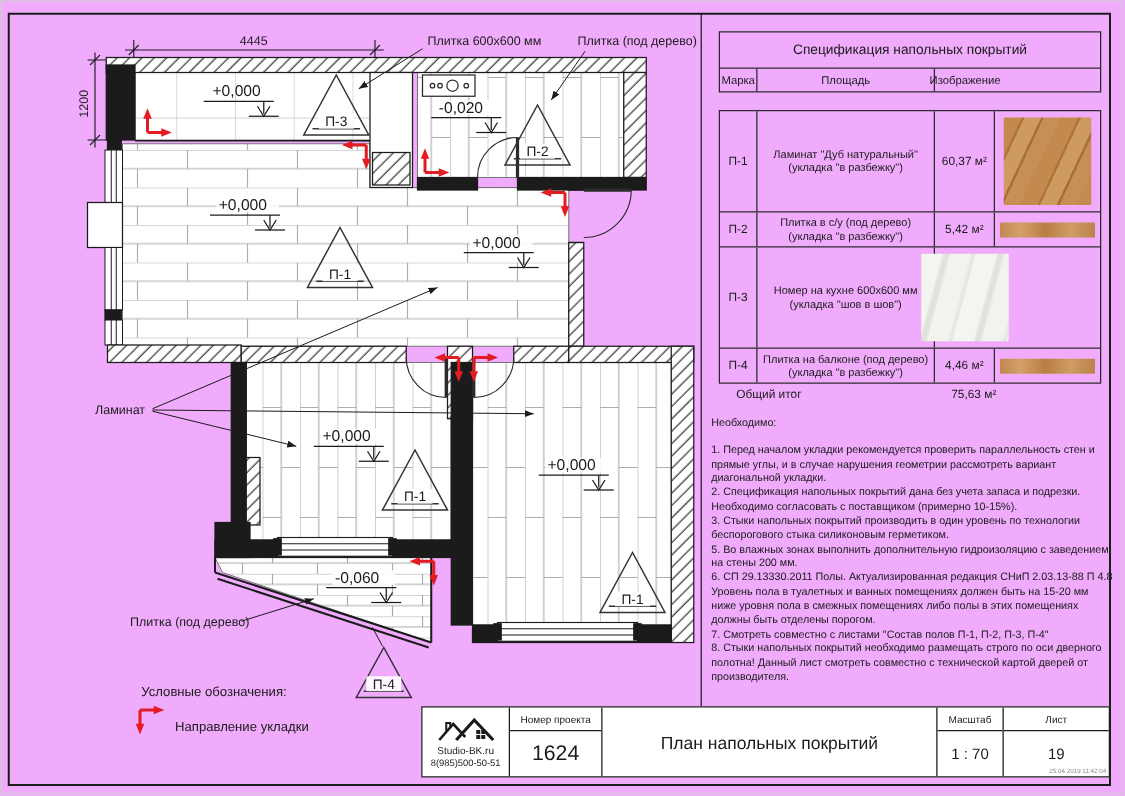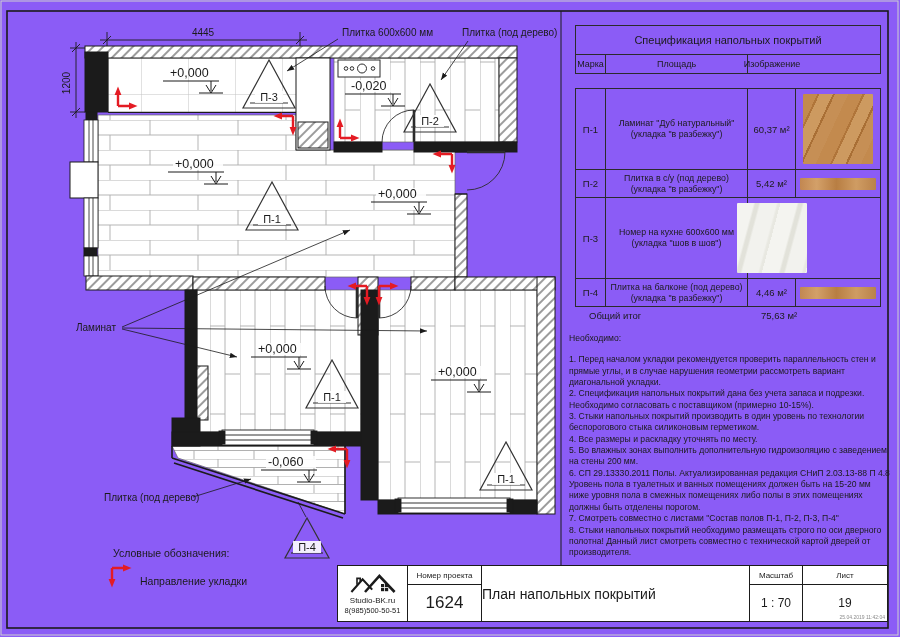--- a/index.html
+++ b/index.html
@@ -1,18 +1,18 @@
 <!DOCTYPE html>
 <html><head>
 <meta charset="utf-8">
 <style>
   html,body{margin:0;padding:0;background:#fff;}
   body{width:900px;height:637px;position:relative;overflow:hidden;
        font-family:"Liberation Sans", sans-serif;color:#1b1b1b;}
-  #sheet{position:absolute;inset:0;background:#8b5cf6;}
+  #sheet{position:absolute;inset:0;background:#f0abfc;}
   svg text{font-family:"Liberation Sans", sans-serif;fill:#1b1b1b;}
 
   
   .spec{position:absolute;left:575px;top:25px;width:306px;}
   .spec-head{border:1px solid #2b2b2b;}
   .spec-title{height:28px;display:flex;align-items:center;justify-content:center;
               font-size:11px;border-bottom:1px solid #2b2b2b;}
   .spec-cols{display:grid;grid-template-columns:30px 142px 48px 1fr;height:18px;font-size:9px;}
   .spec-cols div{display:flex;align-items:center;justify-content:center;border-right:1px solid #2b2b2b;}
   .spec-cols div:last-child{border-right:none;}
@@ -40,21 +40,21 @@
   
   .titleblock{position:absolute;left:337px;top:565px;width:551px;height:57px;
               border:1.5px solid #1b1b1b;display:grid;
               grid-template-columns:70px 74px 1fr 53px 84px;background:#fff;box-sizing:border-box;}
   .tb-cell{border-right:1.5px solid #1b1b1b;position:relative;display:flex;flex-direction:column;}
   .tb-cell:last-child{border-right:none;}
   .tb-label{height:18px;display:flex;align-items:center;justify-content:center;
             font-size:8px;border-bottom:1px solid #1b1b1b;}
   .tb-value{flex:1;display:flex;align-items:center;justify-content:center;font-size:12px;}
   .tb-value.big{font-size:17px;}
-  .tb-title{align-items:center;flex-direction:row;font-size:14px;}
+  .tb-title{justify-content:center;align-items:center;flex-direction:row;font-size:14px;}
   .tb-logo{align-items:center;justify-content:center;font-size:8px;line-height:1.2;}
   .tb-logo .site{font-size:8px;}
   .tb-logo .phone{font-size:7.5px;}
   .tb-stamp{position:absolute;bottom:1px;right:2px;font-size:5px;color:#8a8a8a;}
 </style>
 </head>
 <body>
 
 <div id="sheet">
 
@@ -346,21 +346,20 @@
   <div class="spec-total">
     <span class="lbl">Общий итог</span>
     <span class="val">75,63 м²</span>
   </div>
   <div class="notes">
     <div class="notes-title">Необходимо:</div>
     <div>
           <div class="note">1. Перед началом укладки рекомендуется проверить параллельность стен и прямые углы, и в случае нарушения геометрии рассмотреть вариант диагональной укладки.</div>
           <div class="note">2. Спецификация напольных покрытий дана без учета запаса и подрезки. Необходимо согласовать с поставщиком (примерно 10-15%).</div>
           <div class="note">3. Стыки напольных покрытий производить в один уровень по технологии беспорогового стыка силиконовым герметиком.</div>
-          <div class="note">4. Все размеры и раскладку уточнять по месту.</div>
           <div class="note">5. Во влажных зонах выполнить дополнительную гидроизоляцию с заведением на стены 200 мм.</div>
           <div class="note">6. СП 29.13330.2011 Полы. Актуализированная редакция СНиП 2.03.13-88 П 4.8 Уровень пола в туалетных и ванных помещениях должен быть на 15-20 мм ниже уровня пола в смежных помещениях либо полы в этих помещениях должны быть отделены порогом.</div>
           <div class="note">7. Смотреть совместно с листами "Состав полов П-1, П-2, П-3, П-4"</div>
           <div class="note">8. Стыки напольных покрытий необходимо размещать строго по оси дверного полотна! Данный лист смотреть совместно с технической картой дверей от производителя.</div>
         </div>
   </div>
 </div>
 
 
 

